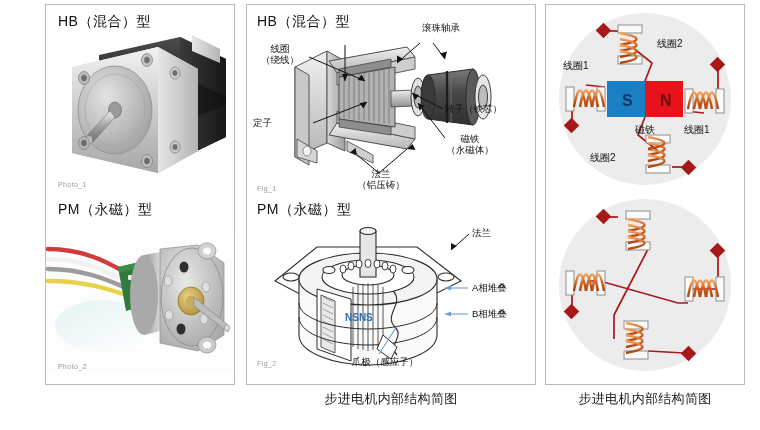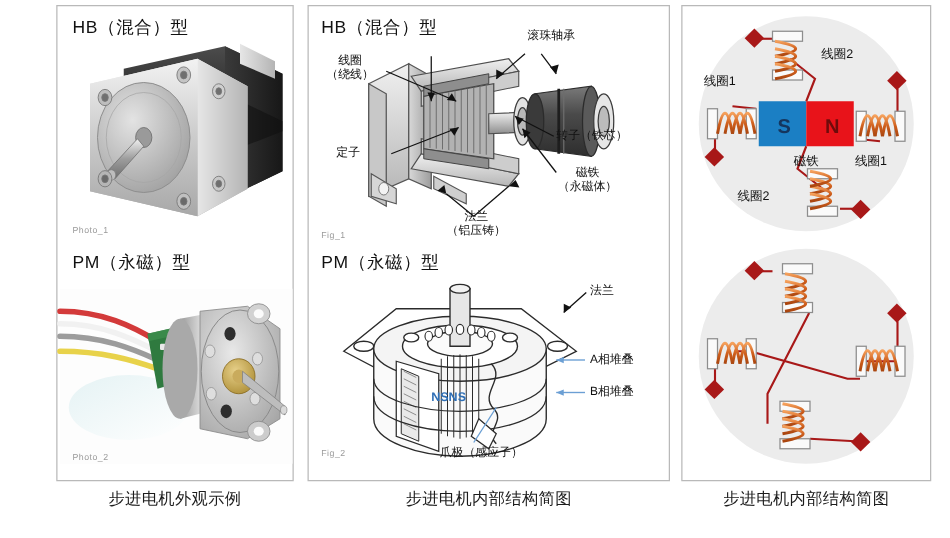--- a/index.html
+++ b/index.html
@@ -183,21 +183,20 @@
         <ellipse cx="143" cy="70" rx="13" ry="14" fill="url(#brass)" stroke="#8a6d22" stroke-width=".7"></ellipse>
         <ellipse cx="143" cy="70" rx="5" ry="5.5" fill="#c9ab5d"></ellipse>
         <path d="M146 66 L180 94 L180 101 L146 75 Z" fill="#bdbdbd" stroke="#7f7f7f" stroke-width=".6"></path>
         <ellipse cx="179" cy="97" rx="2.6" ry="3.4" fill="#dadada" stroke="#7f7f7f" stroke-width=".5"></ellipse>
       </svg>
     </div>
 
     <div class="figtag" style="left:12px;top:358px;">Photo_2</div>
   </div>
 
-  <div class="caption" id="cap-left">步进电机外观示例</div>
 
   <div class="panel" id="panel-mid">
 
     <div class="sec-title" style="left:10px;top:8px;">HB（混合）型</div>
 
     <div class="ph" style="left:40px;top:34px;">
       <svg width="215" height="125" viewBox="0 0 215 125">
         <defs>
           <linearGradient id="mg1" x1="0" y1="0" x2="0" y2="1">
             <stop offset="0" stop-color="#f0f0f0"></stop>
@@ -296,21 +295,21 @@
     </svg>
 
 
     <div class="lbl" style="left:175px;top:18px;font-family:Liberation Mono, monospace;">滚珠轴承</div>
 
     <div class="lbl c" style="left:5px;top:38px;width:56px;">
       <div>线圈</div>
       <div>（绕线）</div>
     </div>
 
-    <div class="lbl" style="left:22px;top:112px;">定子</div>
+    <div class="lbl" style="left:6px;top:112px;">定子</div>
 
     <div class="lbl" style="left:198px;top:98px;">转子（铁芯）</div>
 
     <div class="lbl c" style="left:192px;top:128px;width:62px;">
       <div>磁铁</div>
       <div>（永磁体）</div>
     </div>
 
     <div class="lbl c" style="left:104px;top:163px;width:60px;">
       <div>法兰</div>

